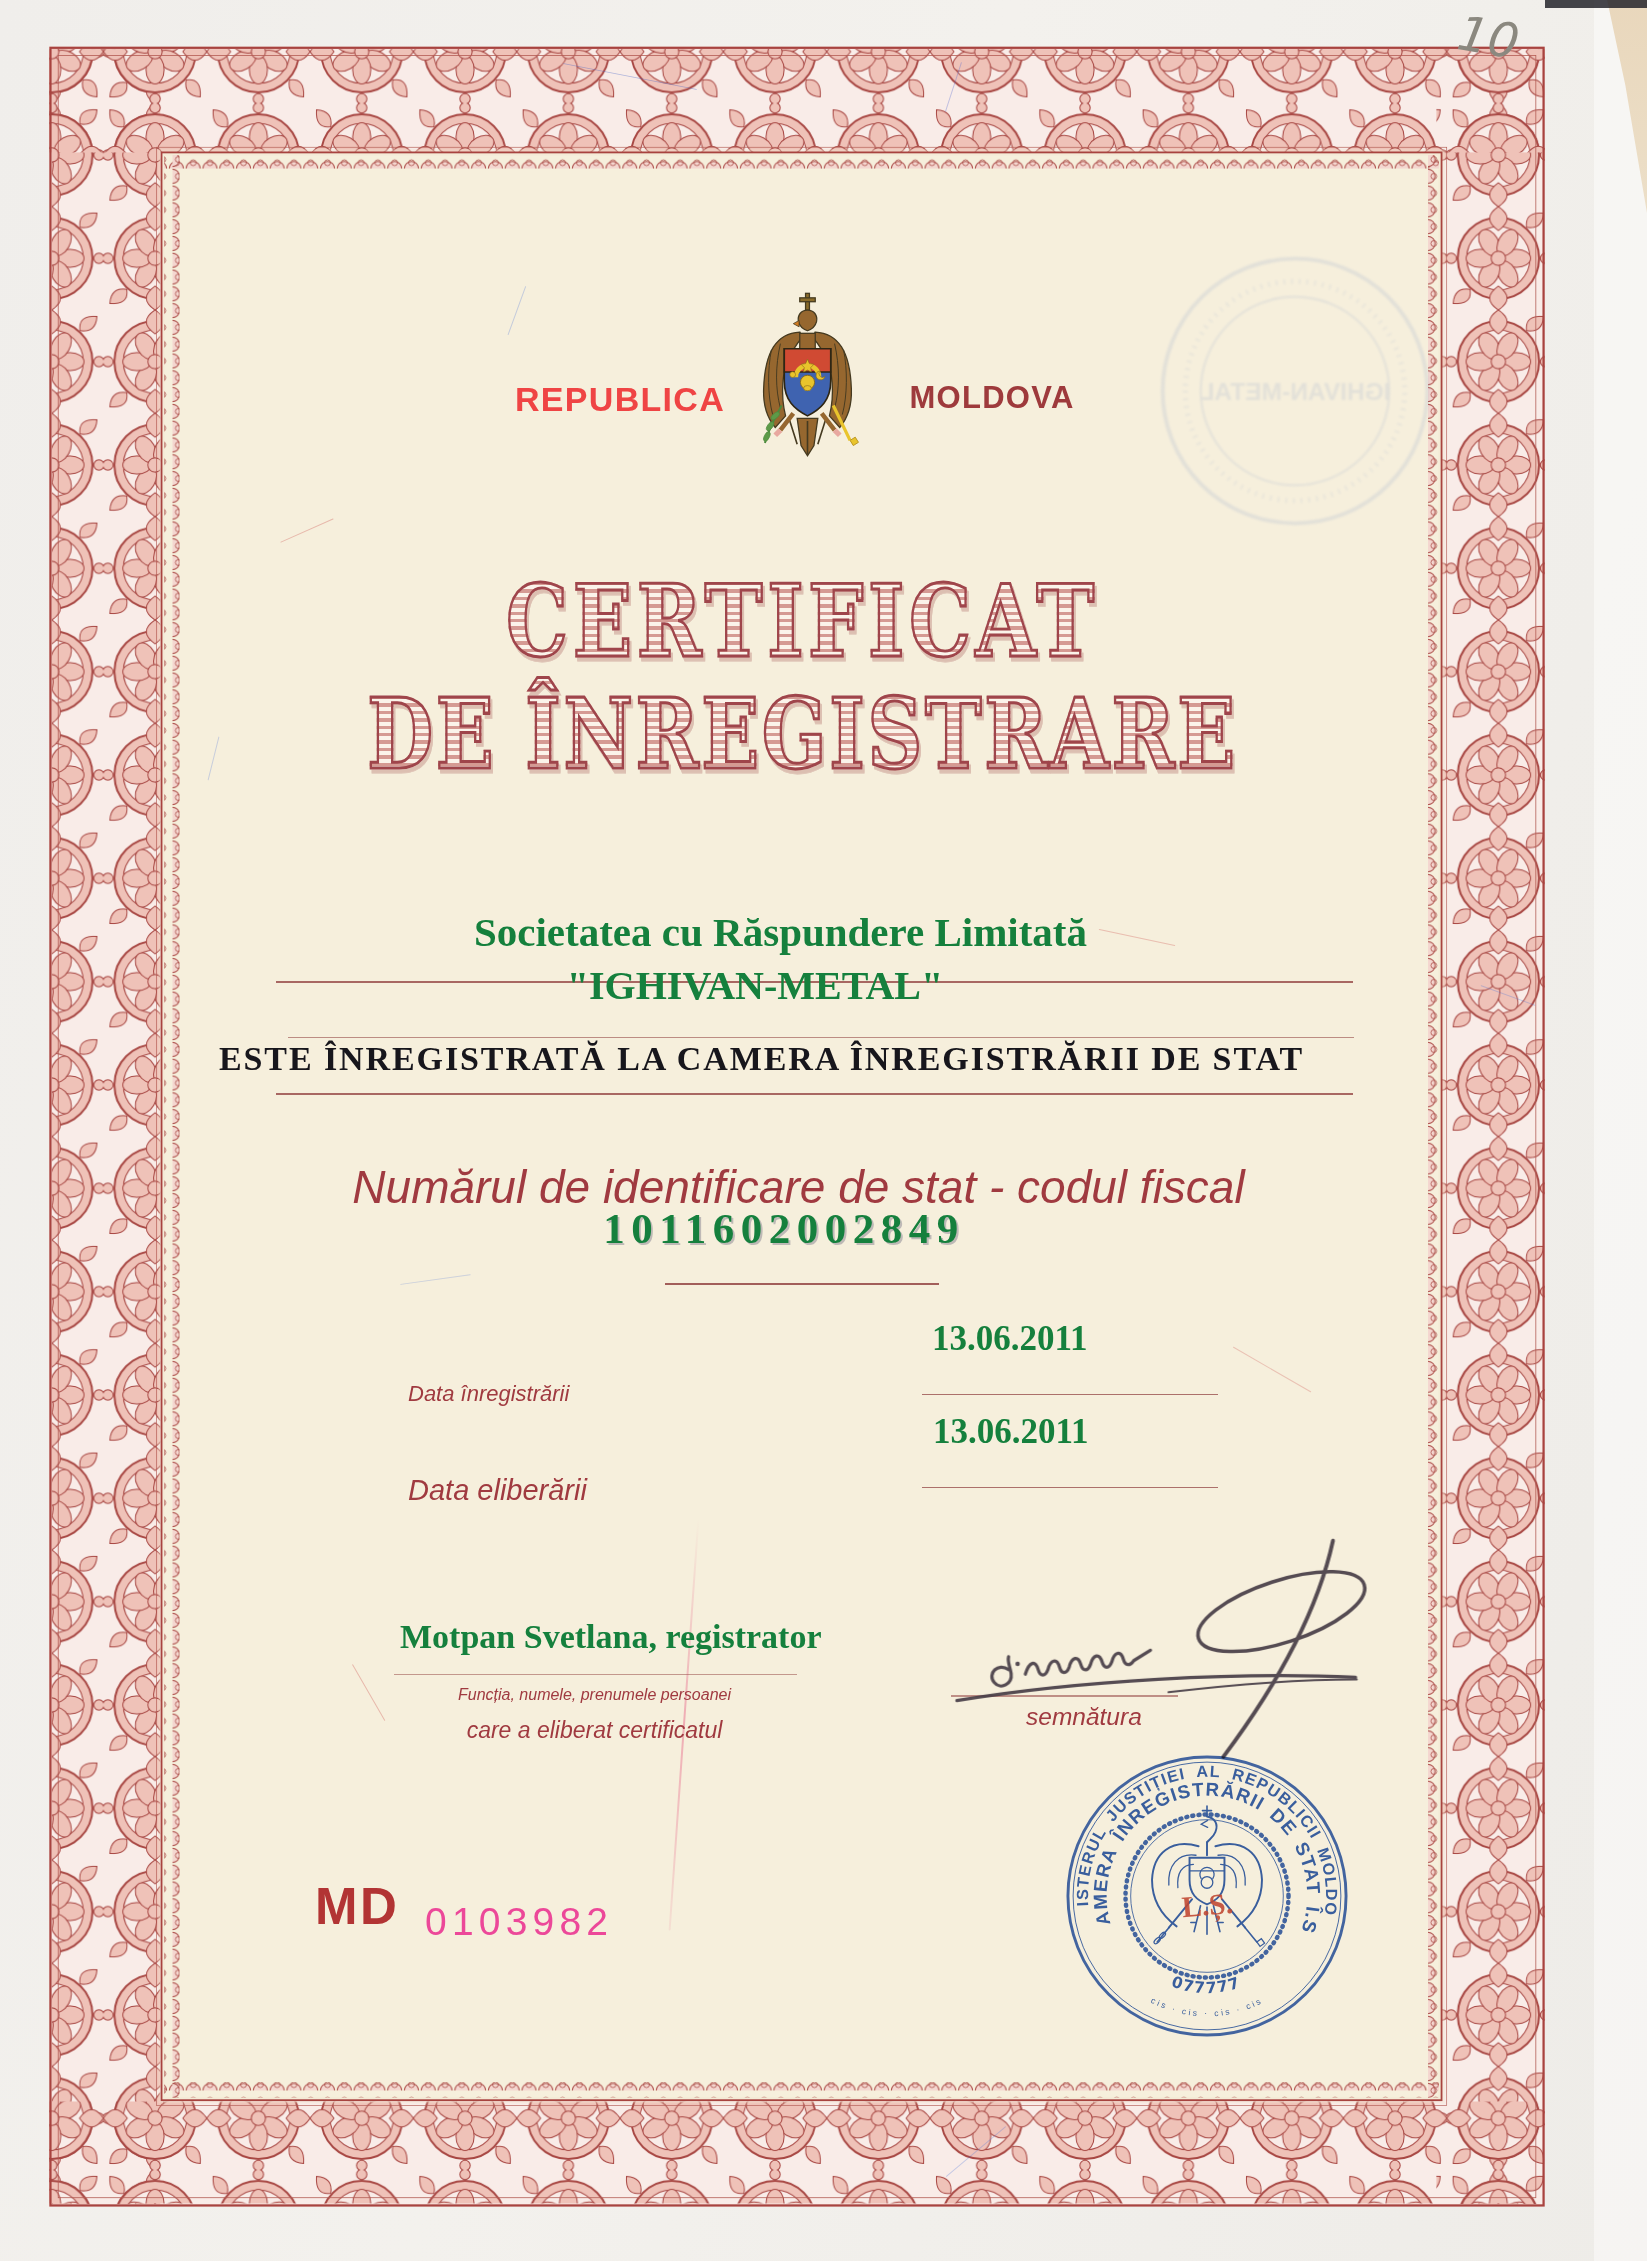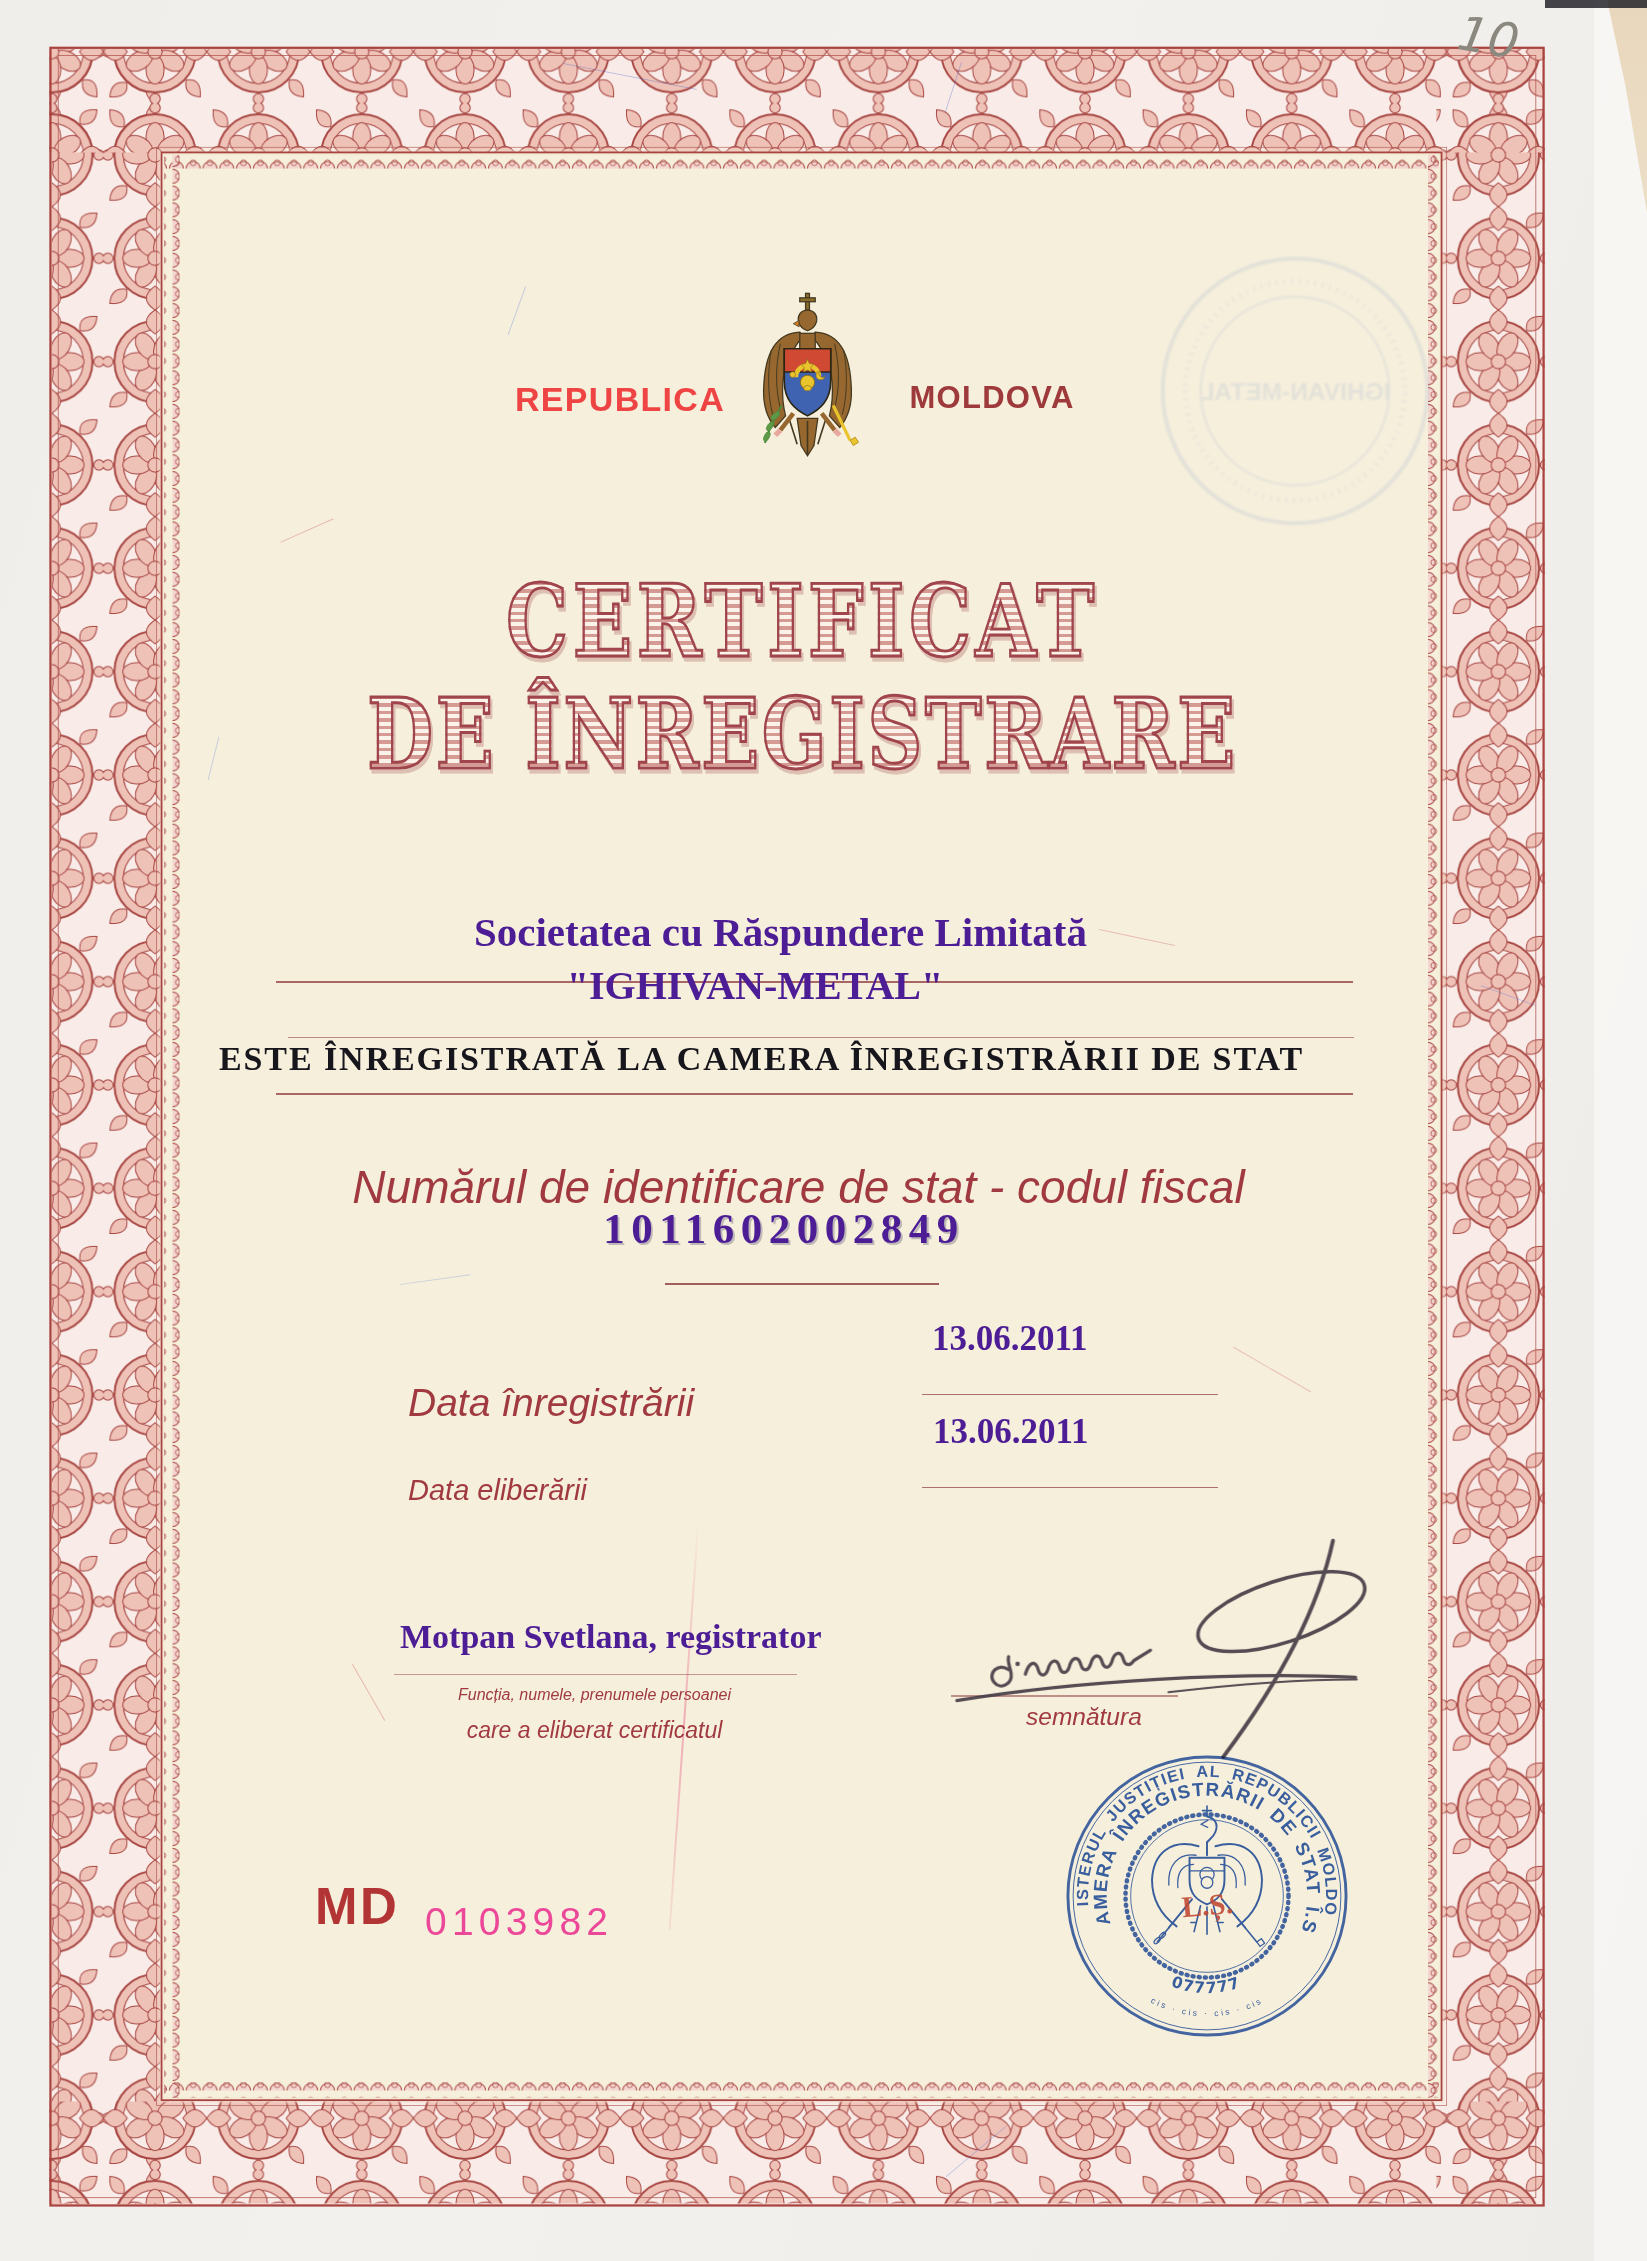--- a/index.html
+++ b/index.html
@@ -1,21 +1,21 @@
 <!DOCTYPE html>
 <html style="font-size:10.3px"><head>
 <meta charset="utf-8">
 <style>
   html,body{margin:0;padding:0;}
   body{width:1647px;height:2261px;position:relative;overflow:hidden;
        background:linear-gradient(105deg,#f0eeeb 0%,#f3f1ed 45%,#eeece8 100%);
        font-family:"Liberation Serif",serif;}
   .abs{position:absolute;}
   .rule{position:absolute;background:#8d3a3a;}
-  .serif-b{font-family:"Liberation Serif",serif;font-weight:bold;color:#4c1d95;}
+  .serif-b{font-family:"Liberation Serif",serif;font-weight:bold;color:#15803d;}
   .serif-r{font-family:"Liberation Serif",serif;color:#17161c;font-weight:bold;}
   .redital{font-family:"Liberation Sans",sans-serif;font-style:italic;color:#a03a40;}
   .ctr{text-align:center;}
   .shadowed{text-shadow:1.9px 1.9px 0.6px rgba(60,60,95,.30);}
   .title-line{font-family:"DejaVu Serif",serif;font-weight:bold;color:transparent;
       background:repeating-linear-gradient(180deg,#fbf3ea 0px,#fbf3ea 3.2px,#d59a93 3.2px,#d59a93 5.8px);
       -webkit-background-clip:text;background-clip:text;
       -webkit-text-stroke:2.3px #9f454b;
       filter:drop-shadow(2.6px 3.2px 0px rgba(155,70,70,.28));
       transform:scaleY(1.28);transform-origin:center top;}
@@ -161,21 +161,21 @@
 
 <div class="rule" style="left:288px;top:1037px;width:1066px;height:1.3px;opacity:.55;"></div>
 <div class="abs ctr serif-r" style="left:180px;top:1040px;width:1163px;font-size:34px;letter-spacing:1.9px;">ESTE ÎNREGISTRATĂ LA CAMERA ÎNREGISTRĂRII DE STAT</div>
 <div class="rule" style="left:276px;top:1093px;width:1077px;height:1.9px;opacity:.75;"></div>
 
 <div class="abs ctr redital" style="left:176px;top:1160px;width:1245px;font-size:46px;">Numărul de identificare de stat - codul fiscal</div>
 <div class="abs ctr serif-b shadowed" style="left:180px;top:1204px;width:1208px;font-size:43px;letter-spacing:6.5px;">1011602002849</div>
 <div class="rule" style="left:665px;top:1283px;width:274px;height:1.9px;opacity:.8;"></div>
 
 <div class="abs serif-b" style="left:932px;top:1319px;font-size:35px;">13.06.2011</div>
-<div class="abs redital" style="left:408px;top:1381px;font-size:39px;font-style:italic;">Data înregistrării</div>
+<div class="abs redital" style="left:408px;top:1381px;font-size:22px;font-style:italic;">Data înregistrării</div>
 <div class="rule" style="left:922px;top:1394px;width:296px;height:1.3px;opacity:.7;"></div>
 
 <div class="abs serif-b" style="left:933px;top:1412px;font-size:35px;">13.06.2011</div>
 <div class="abs redital" style="left:408px;top:1474px;font-size:29px;">Data eliberării</div>
 <div class="rule" style="left:922px;top:1487px;width:296px;height:1.3px;opacity:.7;"></div>
 
 <div class="abs serif-b" style="left:400px;top:1618px;font-size:34px;">Motpan Svetlana, registrator</div>
 <div class="rule" style="left:394px;top:1674px;width:403px;height:1.3px;opacity:.6;background:#a25b57;"></div>
 <div class="abs ctr redital" style="left:388px;top:1686px;width:413px;font-size:16px;">Funcția, numele, prenumele persoanei</div>
 <div class="abs ctr redital" style="left:388px;top:1717px;width:413px;font-size:23px;">care a eliberat certificatul</div>

